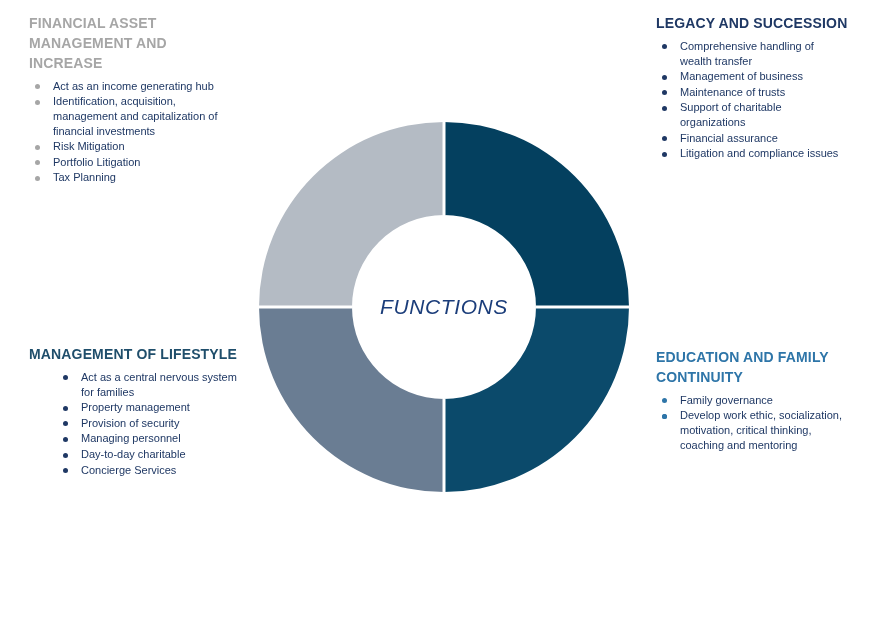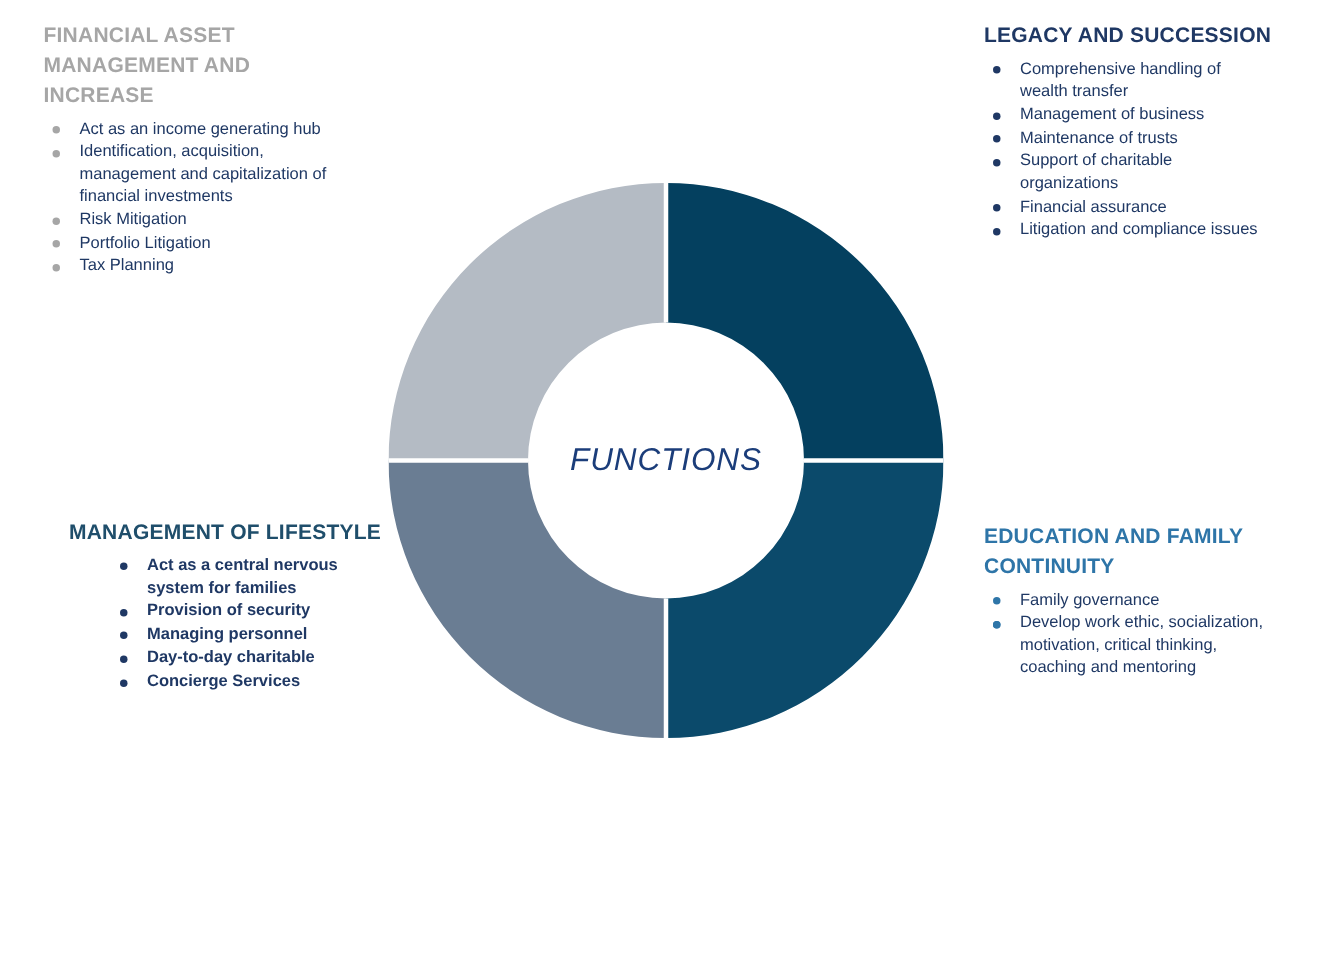--- a/index.html
+++ b/index.html
@@ -48,25 +48,25 @@
     top: 0.50em;
     width: 5px;
     height: 5px;
     border-radius: 50%;
     display: block;
   }
 
   
   #block-tl { left: 29px; top: 14px;  width: 212px; }
   #block-tr { left: 656px; top: 14px; width: 205px; }
-  #block-bl { left: 46px; top: 345px; width: 225px; }
+  #block-bl { left: 29px; top: 345px; width: 225px; }
   #block-br { left: 656px; top: 348px; width: 205px; }
 
   
-  #block-bl .bullets { padding-left: 28px; font-weight: bold; }
+  #block-bl .bullets { padding-left: 28px; }
 
   
   #block-tl .block-heading { color: #a6a6a6; }
   #block-tr .block-heading { color: #1f3864; }
   #block-bl .block-heading { color: #1f4e6b; }
   #block-br .block-heading { color: #2e75a8; }
 
   
   #block-tl .bullet-item { color: #1f3864; }
   #block-tr .bullet-item { color: #1f3864; }
@@ -174,20 +174,24 @@
 
   <div class="block" id="block-bl">
     <div class="block-heading">MANAGEMENT OF LIFESTYLE</div>
     <ul class="bullets">
       <li class="bullet-item">
         <span class="bullet-dot"></span>
         <span>Act as a central nervous system for families</span>
       </li>
       <li class="bullet-item">
         <span class="bullet-dot"></span>
+        <span>Property management</span>
+      </li>
+      <li class="bullet-item">
+        <span class="bullet-dot"></span>
         <span>Provision of security</span>
       </li>
       <li class="bullet-item">
         <span class="bullet-dot"></span>
         <span>Managing personnel</span>
       </li>
       <li class="bullet-item">
         <span class="bullet-dot"></span>
         <span>Day-to-day charitable</span>
       </li>

